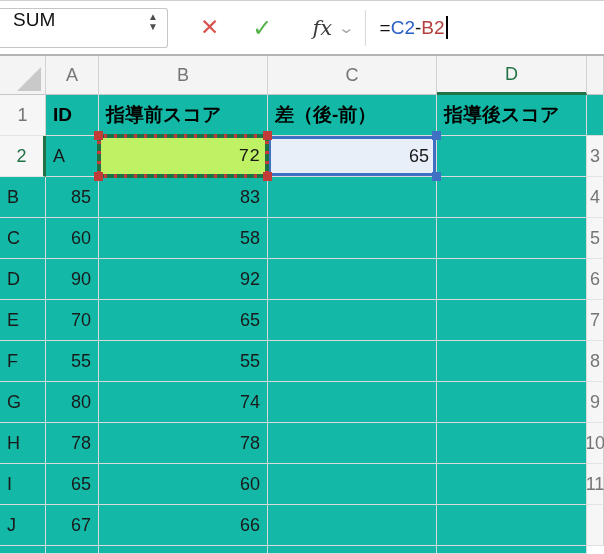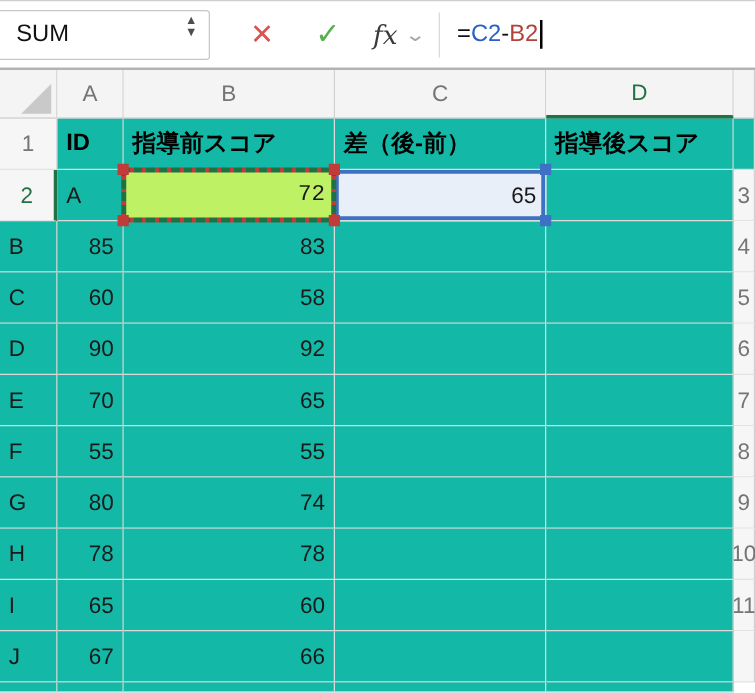--- a/index.html
+++ b/index.html
@@ -10,27 +10,27 @@
   }
   
   .formula-bar{
     position:absolute;top:0;left:0;width:604px;height:56px;box-sizing:border-box;
     background:#fff;border-top:1px solid #cfcfcf;border-bottom:2px solid #b3b3b3;
     display:flex;align-items:center;
   }
   .name-box{
     width:168px;height:40px;box-sizing:border-box;position:relative;
     border:1px solid #c6c6c6;border-left:none;border-radius:0 3px 3px 0;
-    display:flex;align-items:center;padding-left:13px;font-size:19px;color:#111;
+    display:flex;align-items:flex-start;padding-left:13px;font-size:19px;color:#111;
   }
   .spinner{position:absolute;right:9px;top:3px;display:flex;flex-direction:column;line-height:1.05;}
   .spinner span{font-size:10px;color:#4d4d4d;text-align:center;}
   .fb-cancel{margin-left:32px;color:#d9534f;font-size:23px;font-weight:bold;cursor:default;}
   .fb-confirm{margin-left:33px;color:#55b14c;font-size:24px;font-weight:bold;}
-  .fb-fx{margin-left:26px;font-family:"DejaVu Serif","Liberation Serif",serif;font-style:italic;font-size:21px;color:#3a3a3a;}
+  .fb-fx{margin-left:40px;font-family:"DejaVu Serif","Liberation Serif",serif;font-style:italic;font-size:21px;color:#3a3a3a;}
   .fb-chevron{margin-left:8px;color:#a6a6a6;font-size:15px;transform:scaleX(1.4);}
   .fb-divider{width:1px;height:36px;background:#d9d9d9;margin-left:12px;}
   .formula-input{margin-left:14px;font-size:19px;display:flex;align-items:center;white-space:pre;}
   .f-eq,.f-op{color:#111;}
   .f-ref1{color:#2a5fc4;}
   .f-ref2{color:#b3403c;}
   .caret{width:2px;height:23px;background:#000;margin-left:1px;}
   
   .grid{
     position:absolute;top:56px;left:0;width:604px;height:498px;

